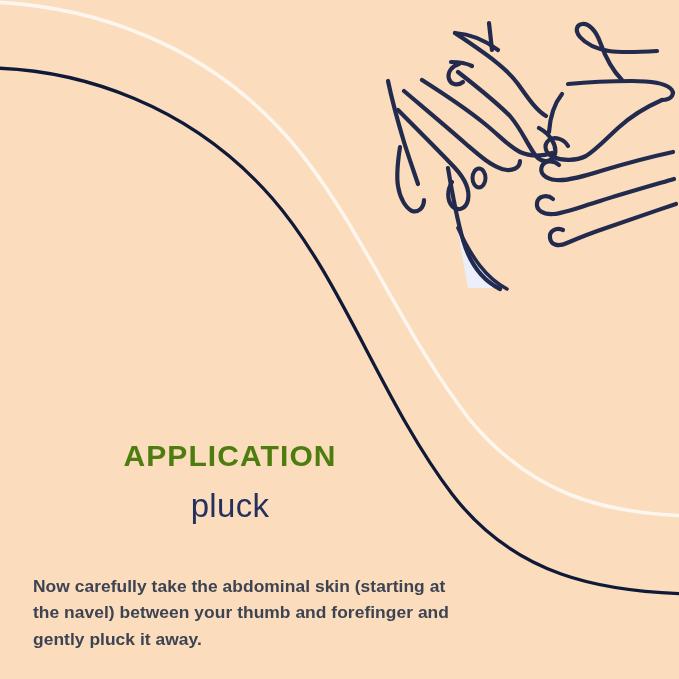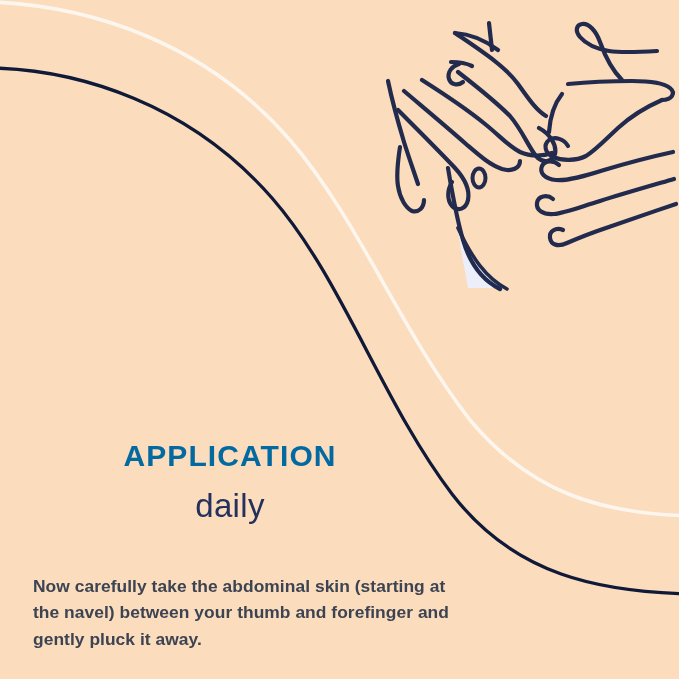--- a/index.html
+++ b/index.html
@@ -34,21 +34,21 @@
     top: 440px;
     width: 679px;
   }
   .headline {
     text-align: center;
     width: 460px;
     margin: 0;
     font-size: 30px;
     font-weight: bold;
     letter-spacing: 1.1px;
-    color: #0369a1;
+    color: #4d7c0f;
     line-height: 1.05;
     font-family: "Liberation Sans", sans-serif;
   }
   .subhead {
     text-align: center;
     width: 460px;
     margin: 0;
     margin-top: 17px;
     font-size: 33px;
     font-weight: normal;
@@ -164,17 +164,17 @@
                C 558 247, 551 245, 550 238
                C 549 231, 556 227, 563 230"></path>
 
       <path d="M 549 132 C 550 118, 554 104, 562 94"></path>
 
     </g>
   </svg>
 
   <div id="text-block">
     <div class="headline">APPLICATION</div>
-    <div class="subhead">daily</div>
+    <div class="subhead">pluck</div>
     <p class="body-copy">Now carefully take the abdominal skin (starting at the navel) between your thumb and forefinger and gently pluck it away.</p>
   </div>
 
 </div>
 
 </body></html>

